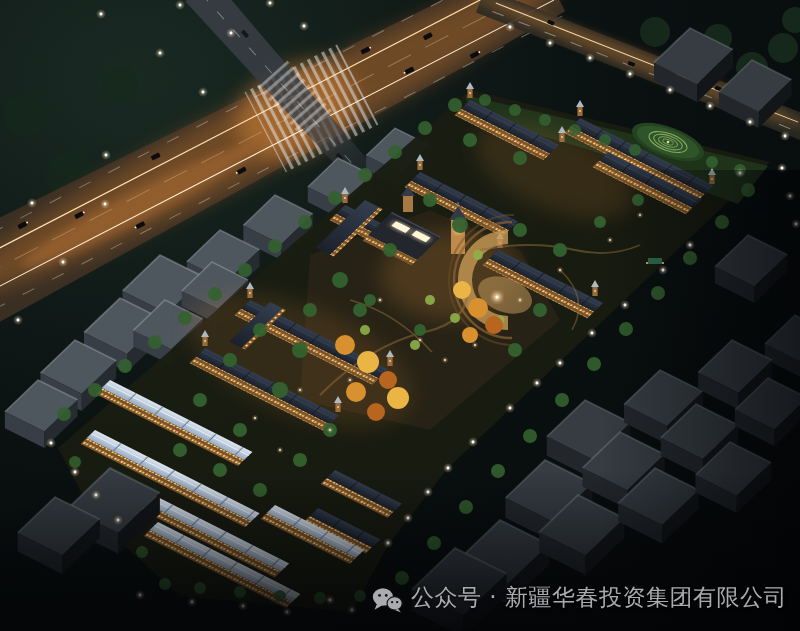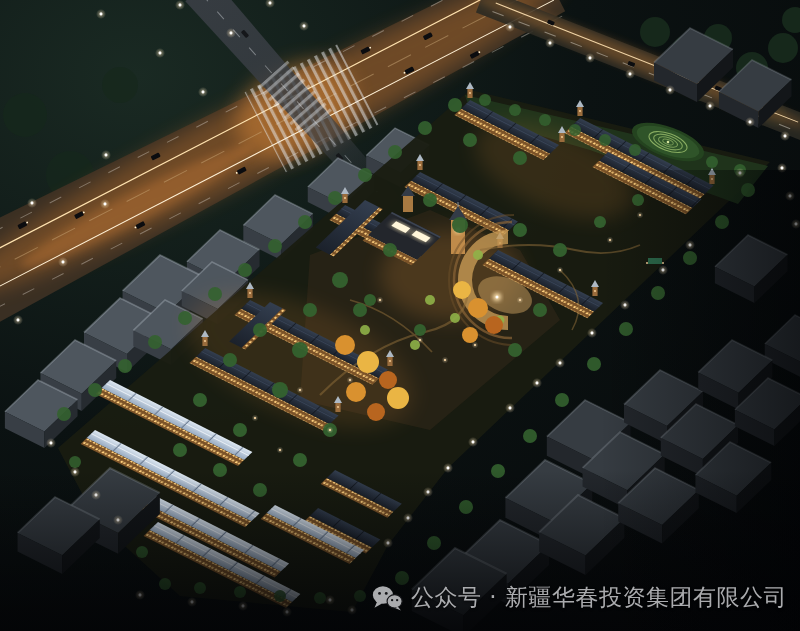--- a/index.html
+++ b/index.html
@@ -1,19 +1,19 @@
 <!DOCTYPE html>
 <html style="--background: #050608; --sky_top_left: #1a2a23; --sky_base: #070a0c; --asphalt: #3a2f23; --cross_road: #383d43; --road_glow: #d9802f; --road_trail: #ffab55; --road_trail_core: #ffe3b0; --headlight: #fff3d6; --window_light: #ffd07e; --facade: #7c5328; --facade_bright: #c08b4a; --roof_dark_1: #333e4f; --roof_dark_2: #1b212b; --roof_light_1: #dde7f1; --roof_light_2: #97aac1; --tree_dark: #16281b; --tree_green: #34622f; --tree_lit: #8fb148; --autumn_1: #d9912f; --autumn_2: #eab544; --autumn_3: #b8651f; --lawn: #2f5429; --spiral_ring: #a5c873; --plaza: #c79a55; --path_warm: #8a6a38; --concrete_top: #4e565e; --concrete_front: #383e45; --concrete_side: #262b30; --concrete_dark_top: #363c42; --concrete_dark_front: #23272c; --concrete_dark_side: #131619; --lamp_core: #ffffff; --lamp_warm: #ffd9a0; --caption_text: #b9babd;"><head>
 <meta charset="utf-8">
 <style>
   html,body{margin:0;padding:0;background:#000;}
   .stage{position:relative;width:800px;height:631px;overflow:hidden;background:var(--background,#050608);
          font-family:"DejaVu Sans",sans-serif;}
   .stage svg.scene{position:absolute;left:0;top:0;}
-  .caption{position:absolute;left:372px;top:582px;display:flex;align-items:center;gap:8px;
+  .caption{position:absolute;left:372px;top:582px;display:flex;align-items:flex-end;gap:8px;
            color:var(--caption_text,#b9babd);}
   .caption .cap-text{font-size:23px;letter-spacing:0.5px;white-space:nowrap;
            text-shadow:0 1px 3px rgba(0,0,0,.9);opacity:.92;}
   .caption svg{display:block;opacity:.92;}
 </style>
 </head>
 <body>
 
 <div class="stage">
 <svg class="scene" width="800" height="631" viewBox="0 0 800 631">

